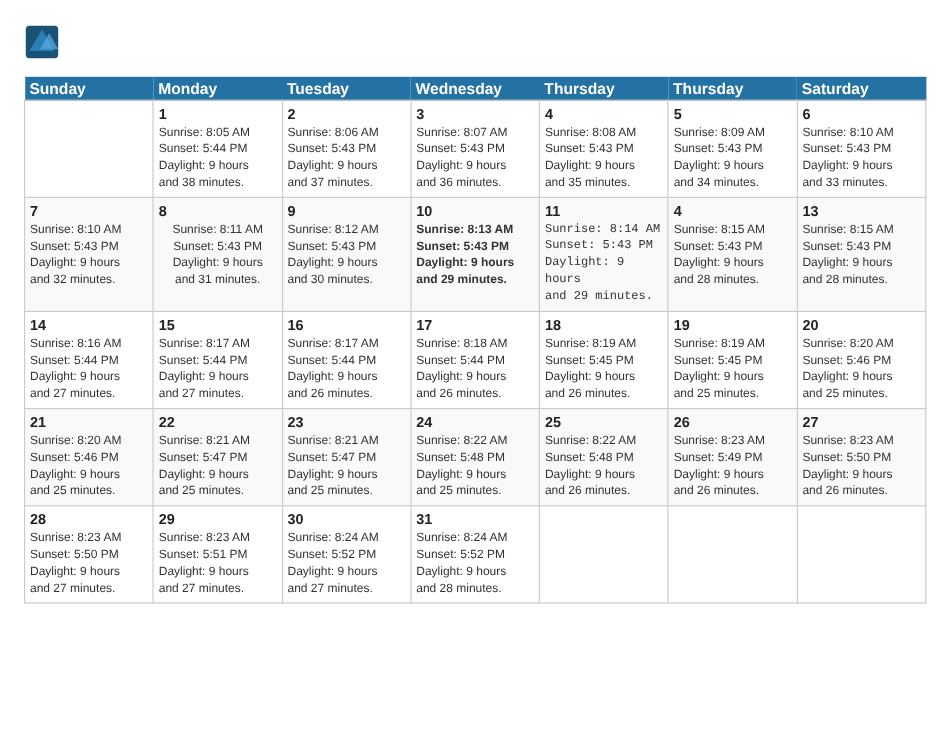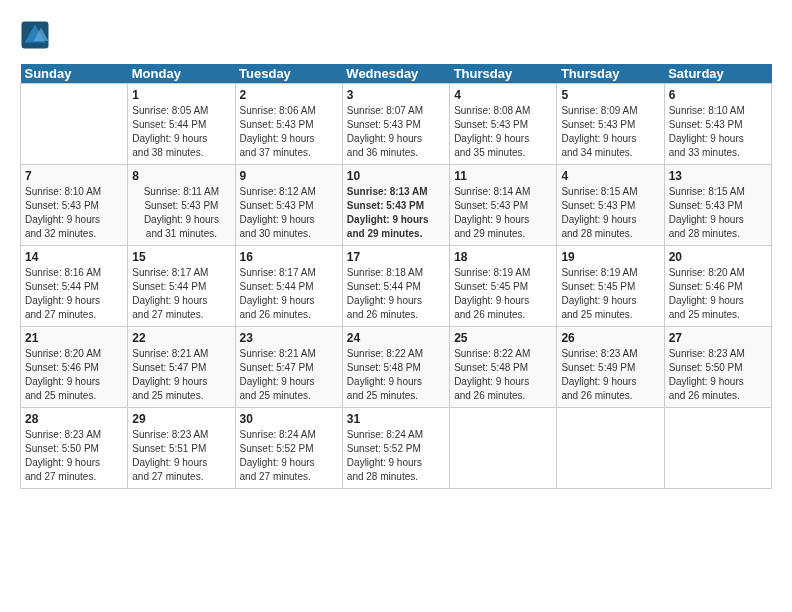--- a/index.html
+++ b/index.html
@@ -189,21 +189,21 @@
         </td>
         <td>
           <span class="day-number">10</span>
           <div class="day-info" style="white-space: pre-line; font-weight: bold;">Sunrise: 8:13 AM
 Sunset: 5:43 PM
 Daylight: 9 hours
 and 29 minutes.</div>
         </td>
         <td>
           <span class="day-number">11</span>
-          <div class="day-info" style="white-space: pre-line;">Sunrise: 8:14 AM
+          <div class="day-info" style="white-space: pre-line; font-family: Liberation Mono, monospace;">Sunrise: 8:14 AM
 Sunset: 5:43 PM
 Daylight: 9 hours
 and 29 minutes.</div>
         </td>
         <td>
           <span class="day-number">4</span>
           <div class="day-info" style="white-space: pre-line;">Sunrise: 8:15 AM
 Sunset: 5:43 PM
 Daylight: 9 hours
 and 28 minutes.</div>

